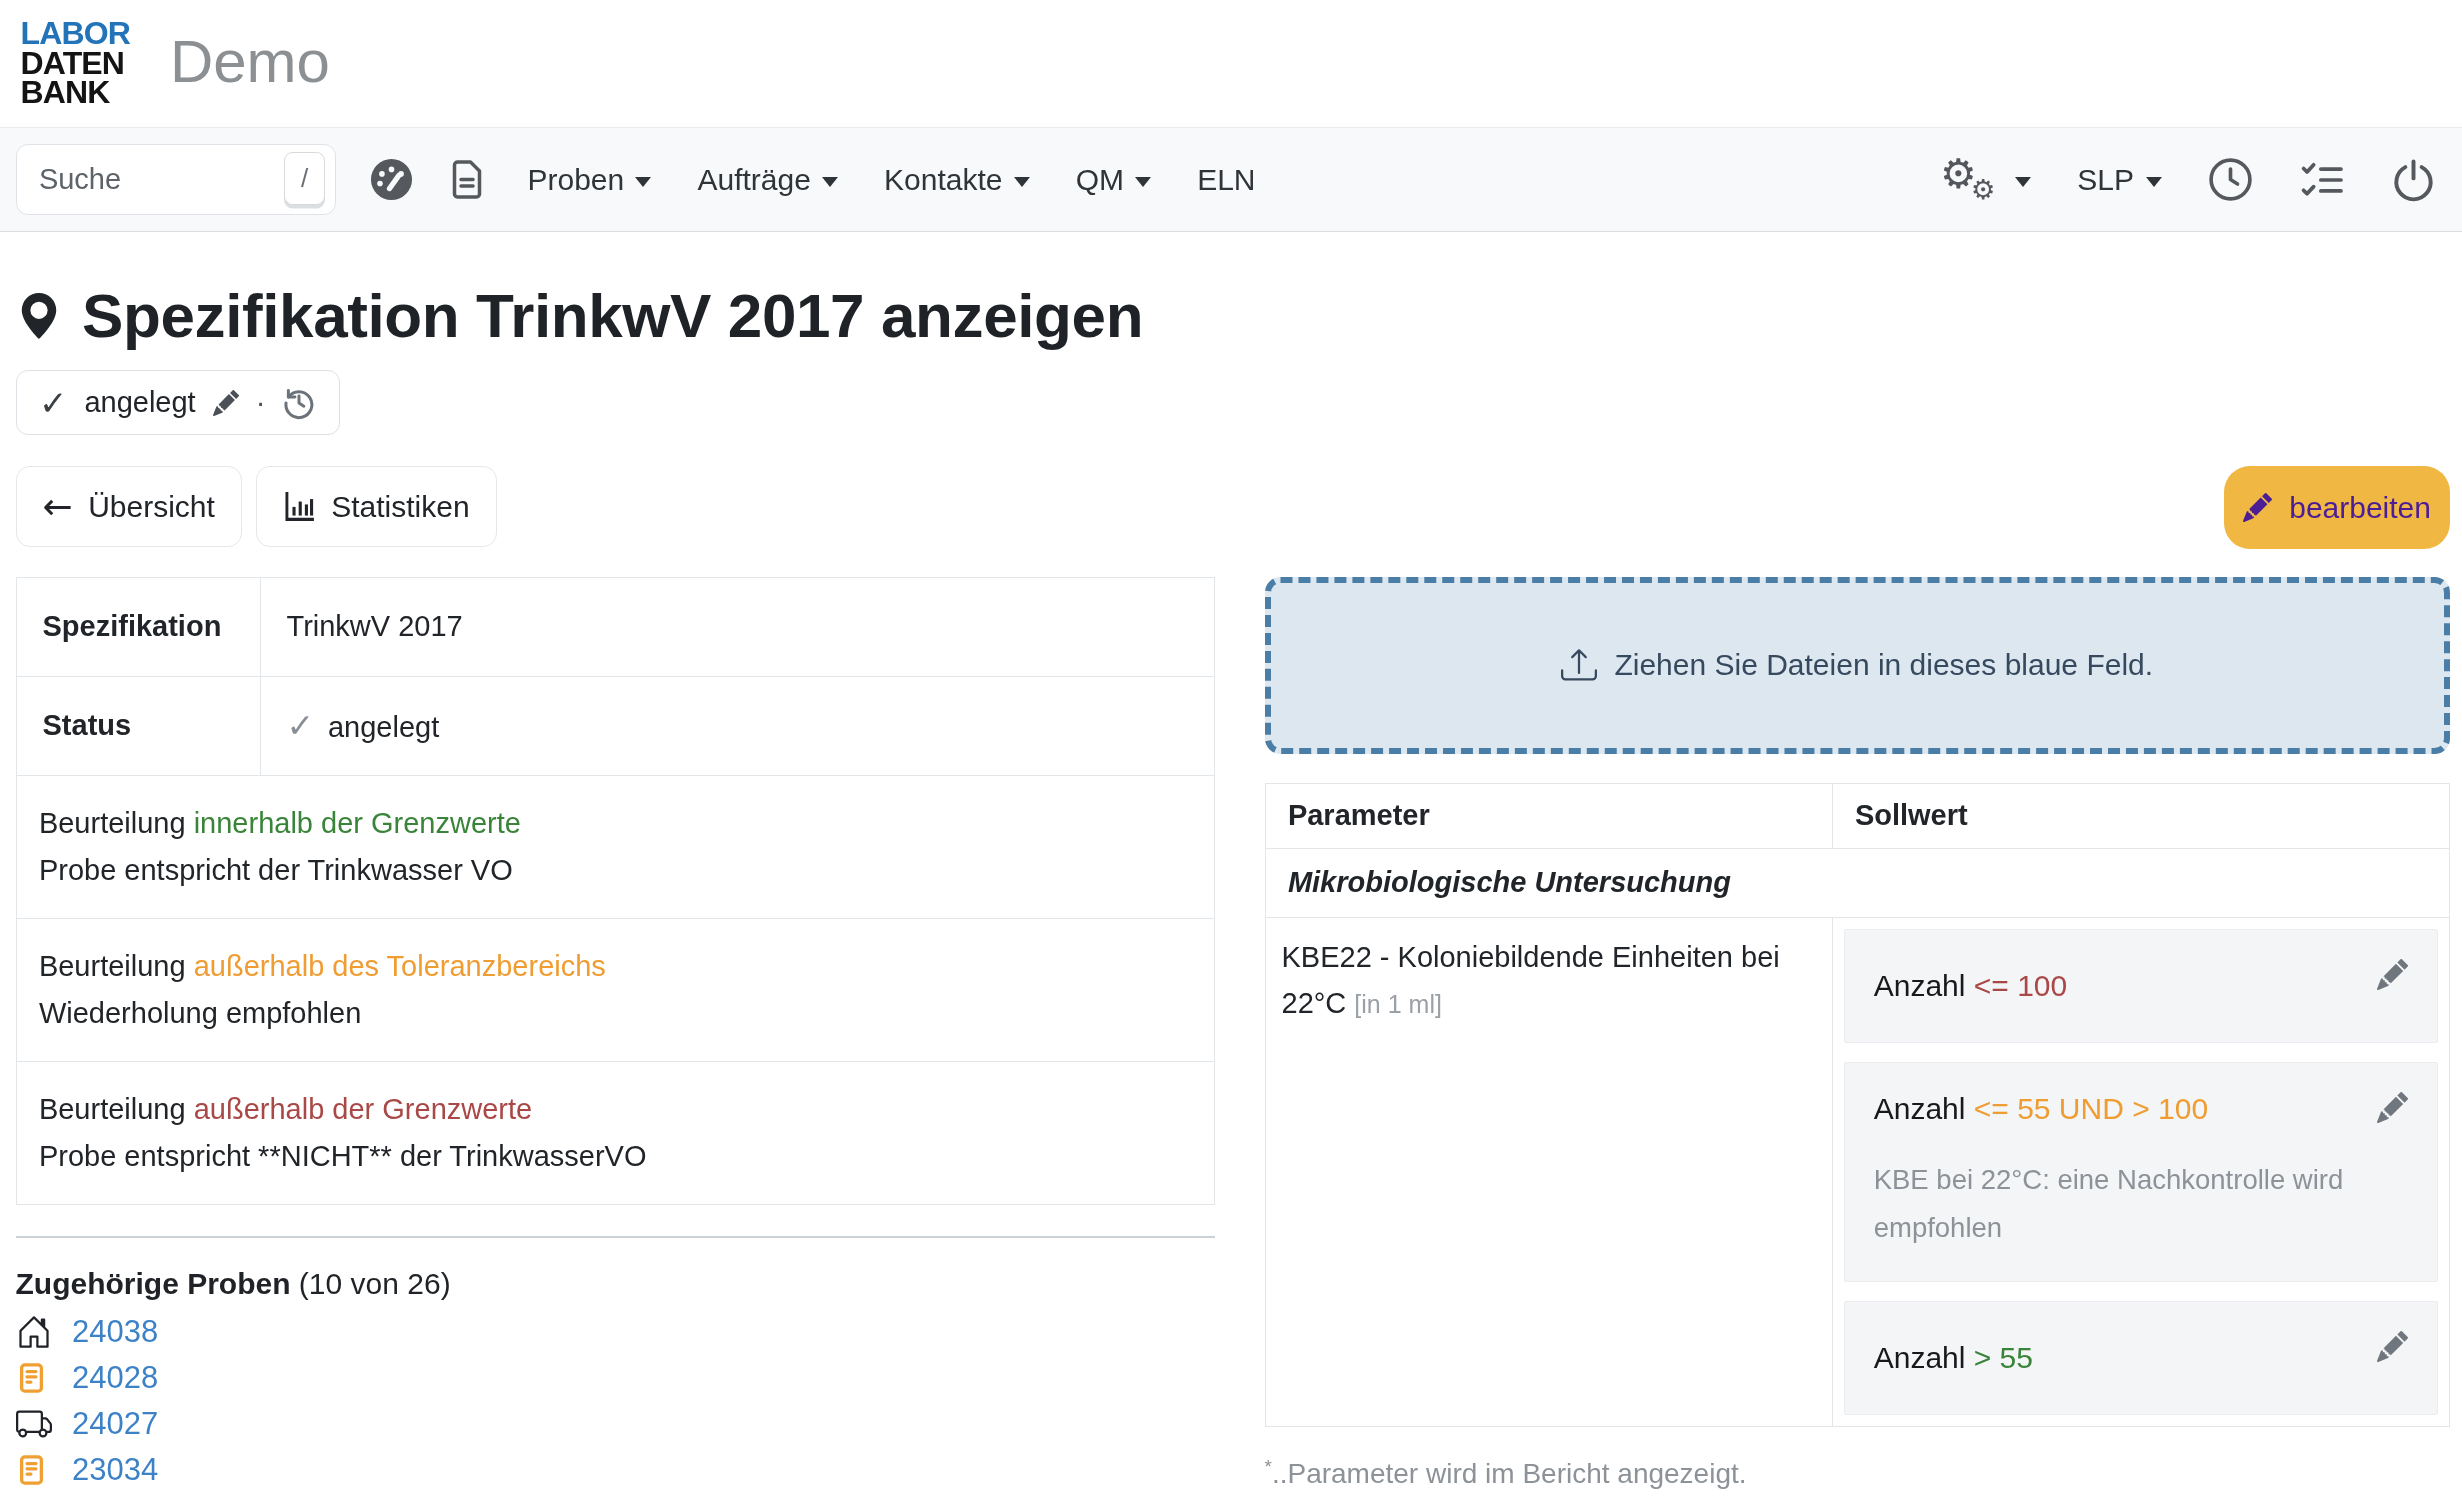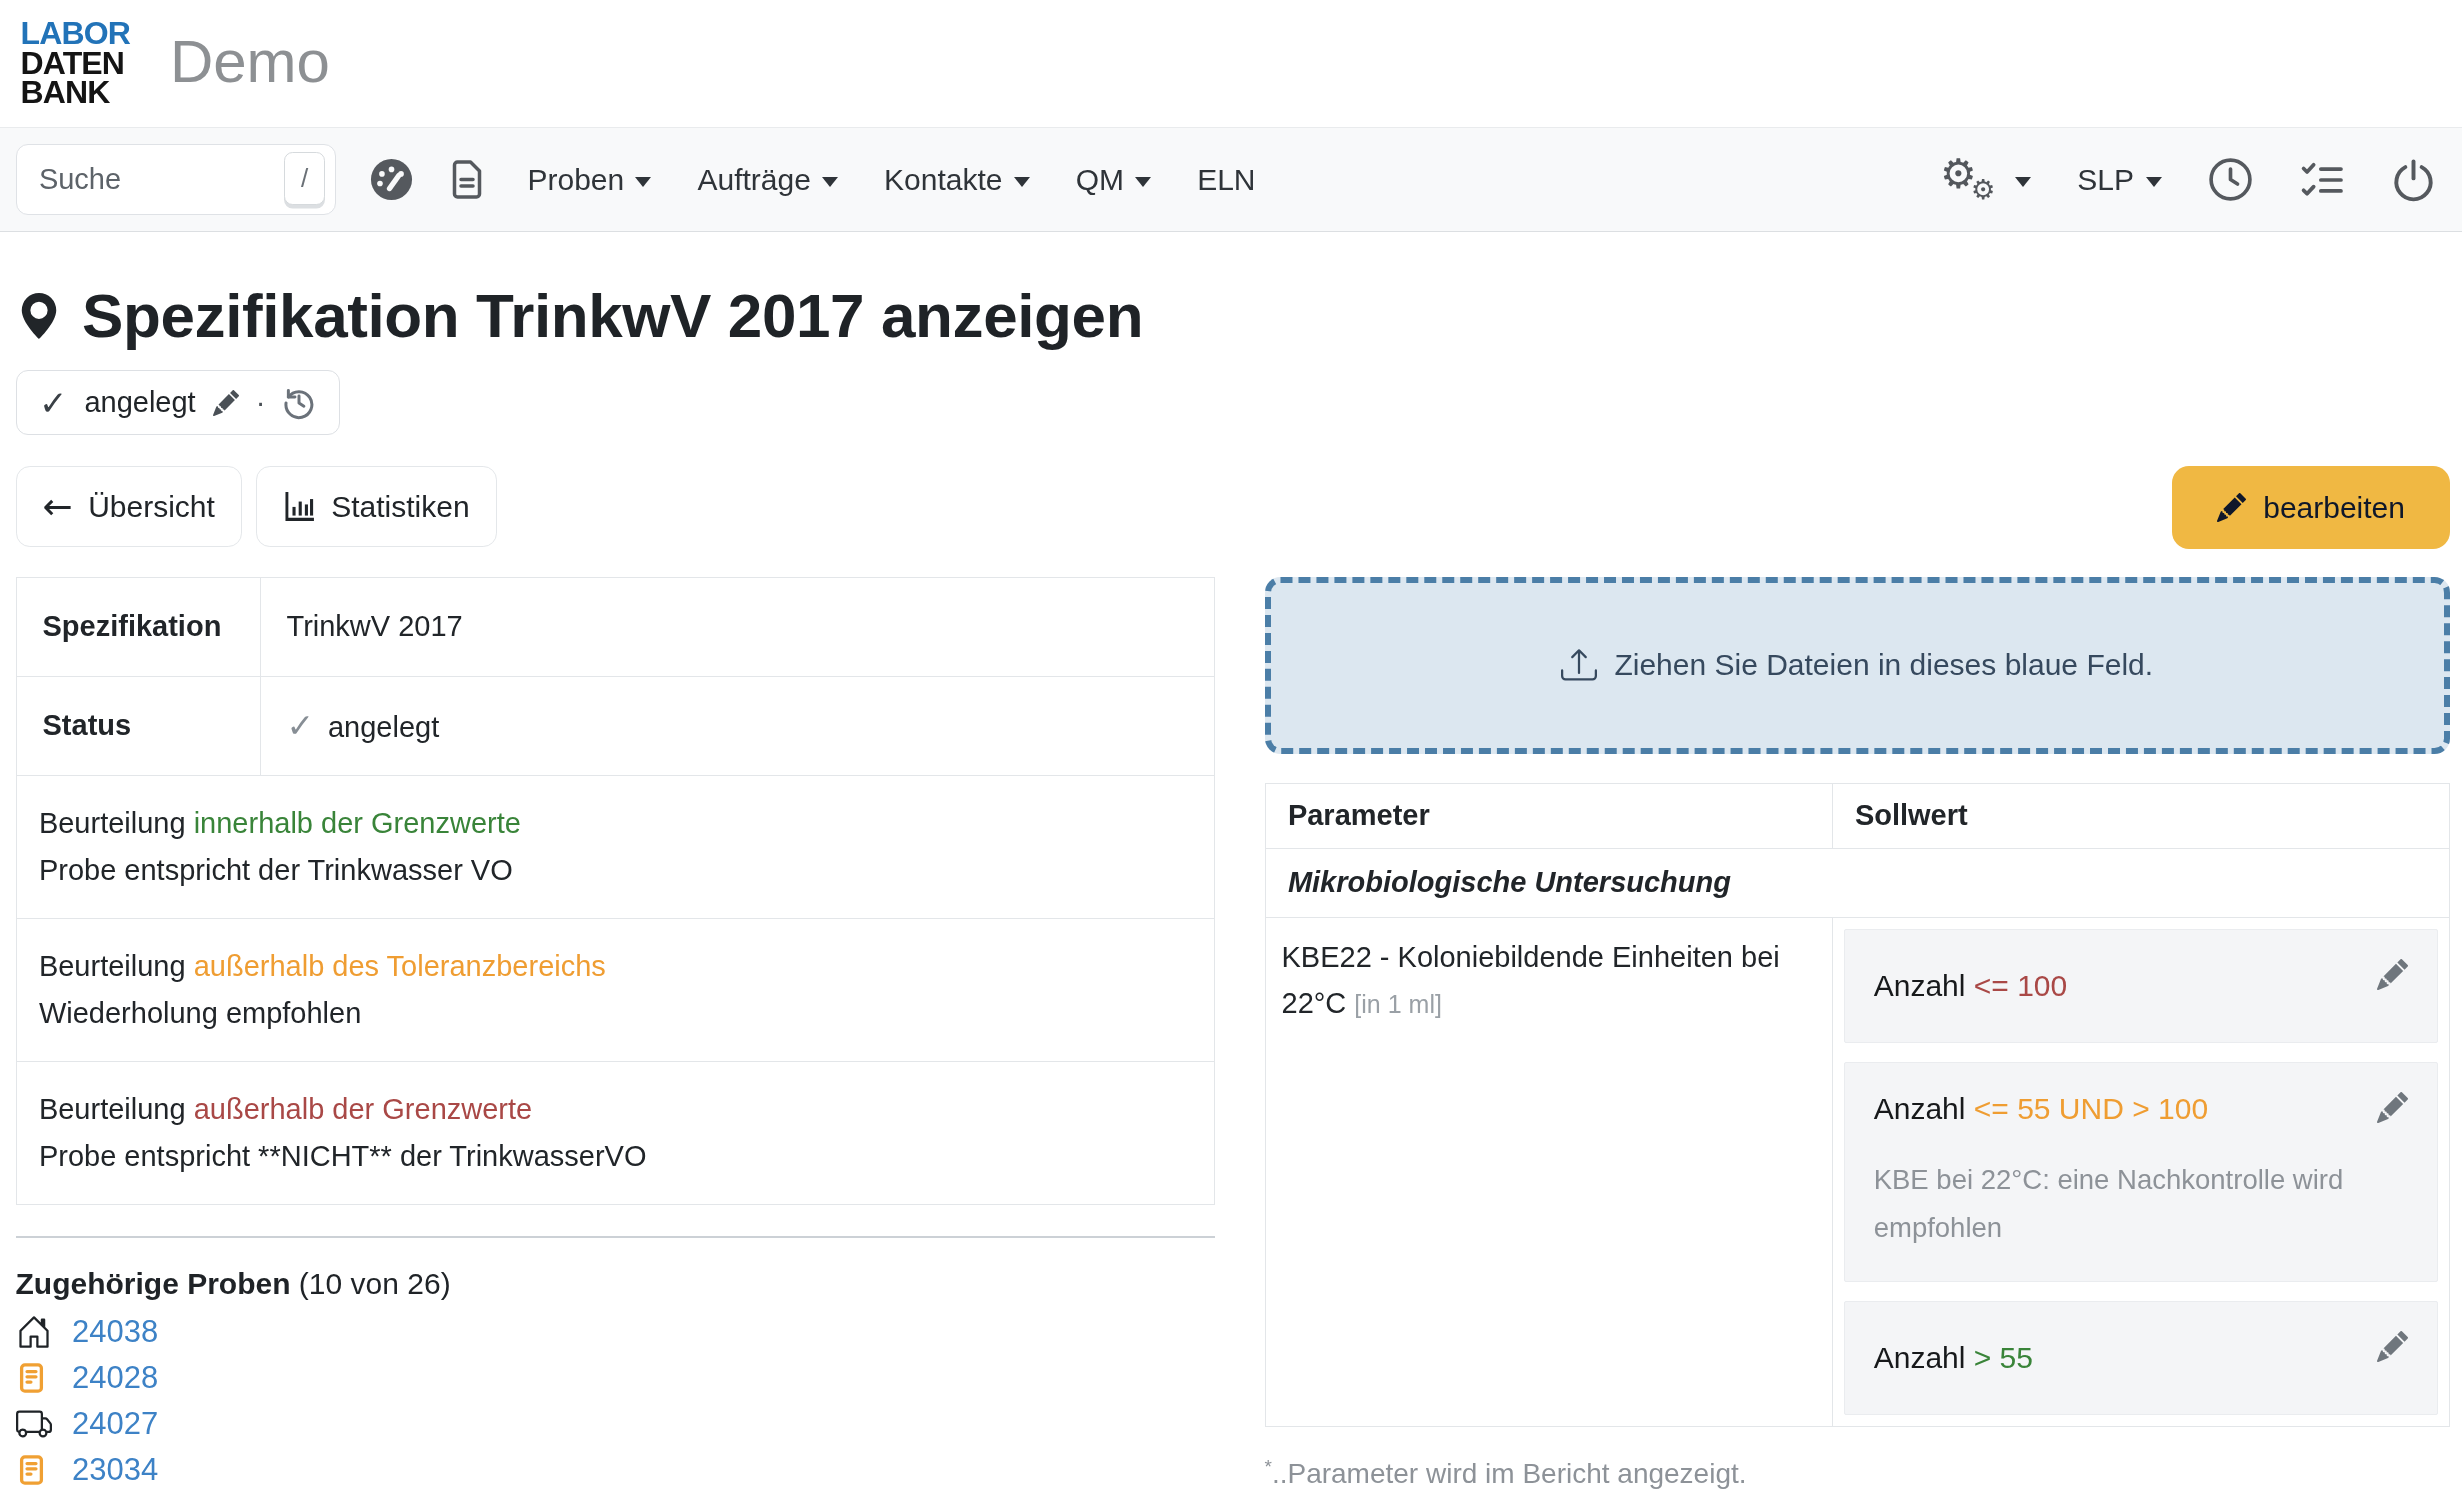--- a/index.html
+++ b/index.html
@@ -50,22 +50,22 @@
   .badge .check { color:#3a4046; font-size:34px; font-family:"DejaVu Sans",sans-serif; line-height:1; }
   .badge .dot { color:#4a5056; }
   .badge .pencil { color:#4a5056; }
   .badge .history { color:#6b727a; }
 
   .toolbar { margin-top:31px; display:flex; justify-content:space-between; align-items:flex-start; }
   .btn-group { display:flex; gap:13.8px; }
   .btn { display:inline-flex; align-items:center; gap:15.5px; height:81px; padding:0 26px; background:#fff;
          border:0.9px solid #e4e7ea; border-radius:13.8px; font-size:30px; color:#212529; cursor:pointer; }
   .btn .arrow { font-size:36px; line-height:1; font-family:"DejaVu Sans",sans-serif; }
-  .btn-edit { display:inline-flex; align-items:center; gap:17px; height:83px; padding:0 45px; background:#f0b843;
-              border:none; border-radius:17px; font-size:30px; color:#0f172a; cursor:pointer; }
+  .btn-edit { display:inline-flex; align-items:center; gap:17px; height:83px; padding:0 19px; background:#f0b843;
+              border:none; border-radius:26px; font-size:30px; color:#4c1d95; cursor:pointer; }
 
   .columns { display:flex; gap:50px; margin-top:27.5px; }
   .col-left { width:1199px; flex:none; }
   .col-right { flex:1; min-width:0; }
 
   table.details { width:100%; border-collapse:collapse; font-size:29px; }
   .details th, .details td { border:0.9px solid #e3e6e9; padding:0 26px; text-align:left; vertical-align:middle; }
   .details th { font-weight:bold; width:244px; }
   .details tr.kv { height:99px; }
   .details .muted-check { color:#878e95; font-size:33px; font-family:"DejaVu Sans",sans-serif; margin-right:13.8px; }

